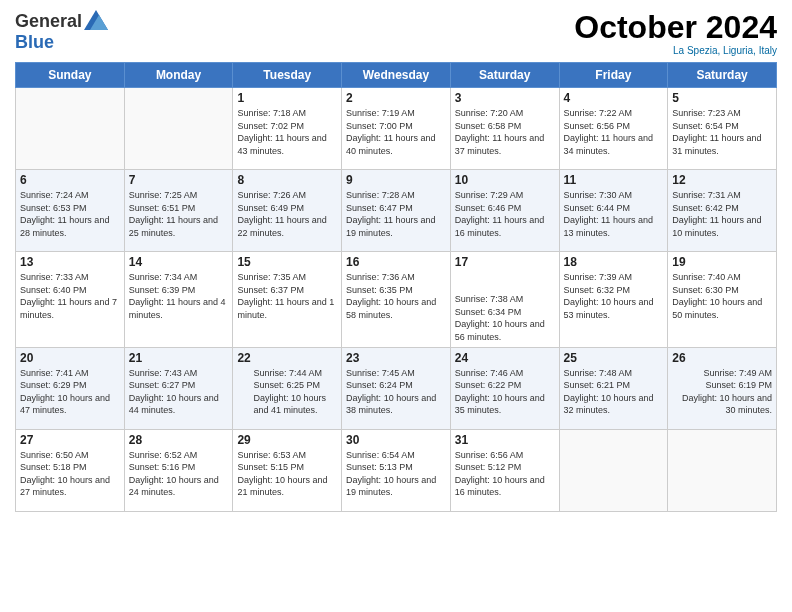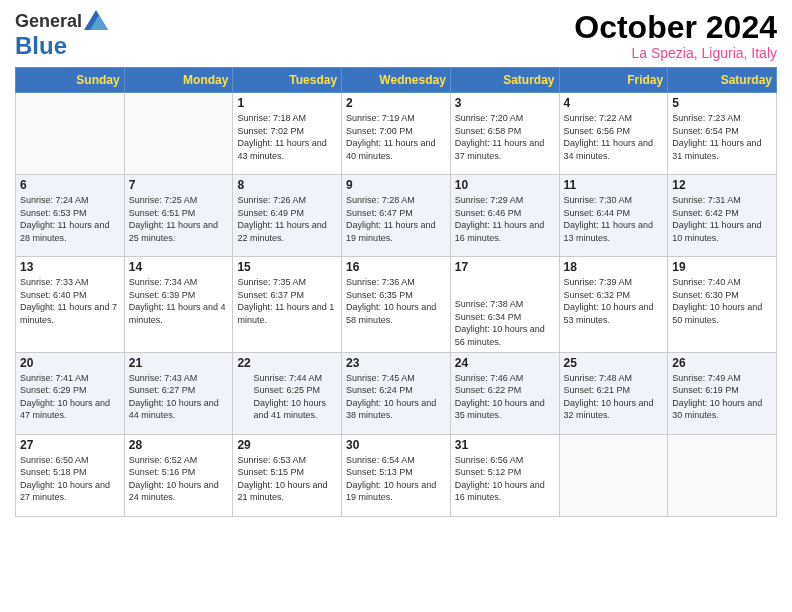--- a/index.html
+++ b/index.html
@@ -28,55 +28,55 @@
     .logo-text {
       display: flex;
       align-items: flex-end;
     }
     .logo-general {
       font-size: 18px;
       font-weight: bold;
       color: #333;
     }
     .logo-blue {
-      font-size: 24px;
+      font-size: 18px;
       font-weight: bold;
       color: #2a6ab5;
     }
     .logo-icon {
       width: 24px;
       height: 20px;
       margin-left: 2px;
       margin-bottom: 2px;
     }
     .title-block {
       text-align: right;
     }
     .month-title {
       font-size: 32px;
       font-weight: bold;
       color: #000000;
       line-height: 1.1;
     }
     .location {
-      font-size: 14px;
-      color: #ec4899;
+      font-size: 10px;
+      color: #0369a1;
     }
     .calendar {
       width: 100%;
       border-collapse: collapse;
       table-layout: fixed;
     }
     .calendar th {
       background-color: #3a74c0;
-      color: #fde047;
+      color: #ffffff;
       font-size: 12px;
       font-weight: bold;
       padding: 5px 4px;
-      text-align: right;
+      text-align: center;
       border: 1px solid #5a8fd0;
     }
     .calendar td {
       vertical-align: top;
       border: 1px solid #ccc;
       padding: 3px 4px;
       font-size: 9.5px;
       color: #333;
       height: 82px;
       background: #fff;
@@ -290,21 +290,21 @@
 Daylight: 10 hours and 35 minutes.</div>
           </td>
           <td>
             <span class="day-number">25</span>
             <div class="day-detail" style="white-space: pre-line;">Sunrise: 7:48 AM
 Sunset: 6:21 PM
 Daylight: 10 hours and 32 minutes.</div>
           </td>
           <td>
             <span class="day-number">26</span>
-            <div class="day-detail" style="white-space: pre-line;">Sunrise: 7:49 AM
+            <div class="day-detail" style="white-space: pre-line; text-align: right;">Sunrise: 7:49 AM
 Sunset: 6:19 PM
 Daylight: 10 hours and 30 minutes.</div>
           </td>
         </tr>
         <tr>
           <td>
             <span class="day-number">27</span>
             <div class="day-detail" style="white-space: pre-line;">Sunrise: 6:50 AM
 Sunset: 5:18 PM
 Daylight: 10 hours and 27 minutes.</div>

